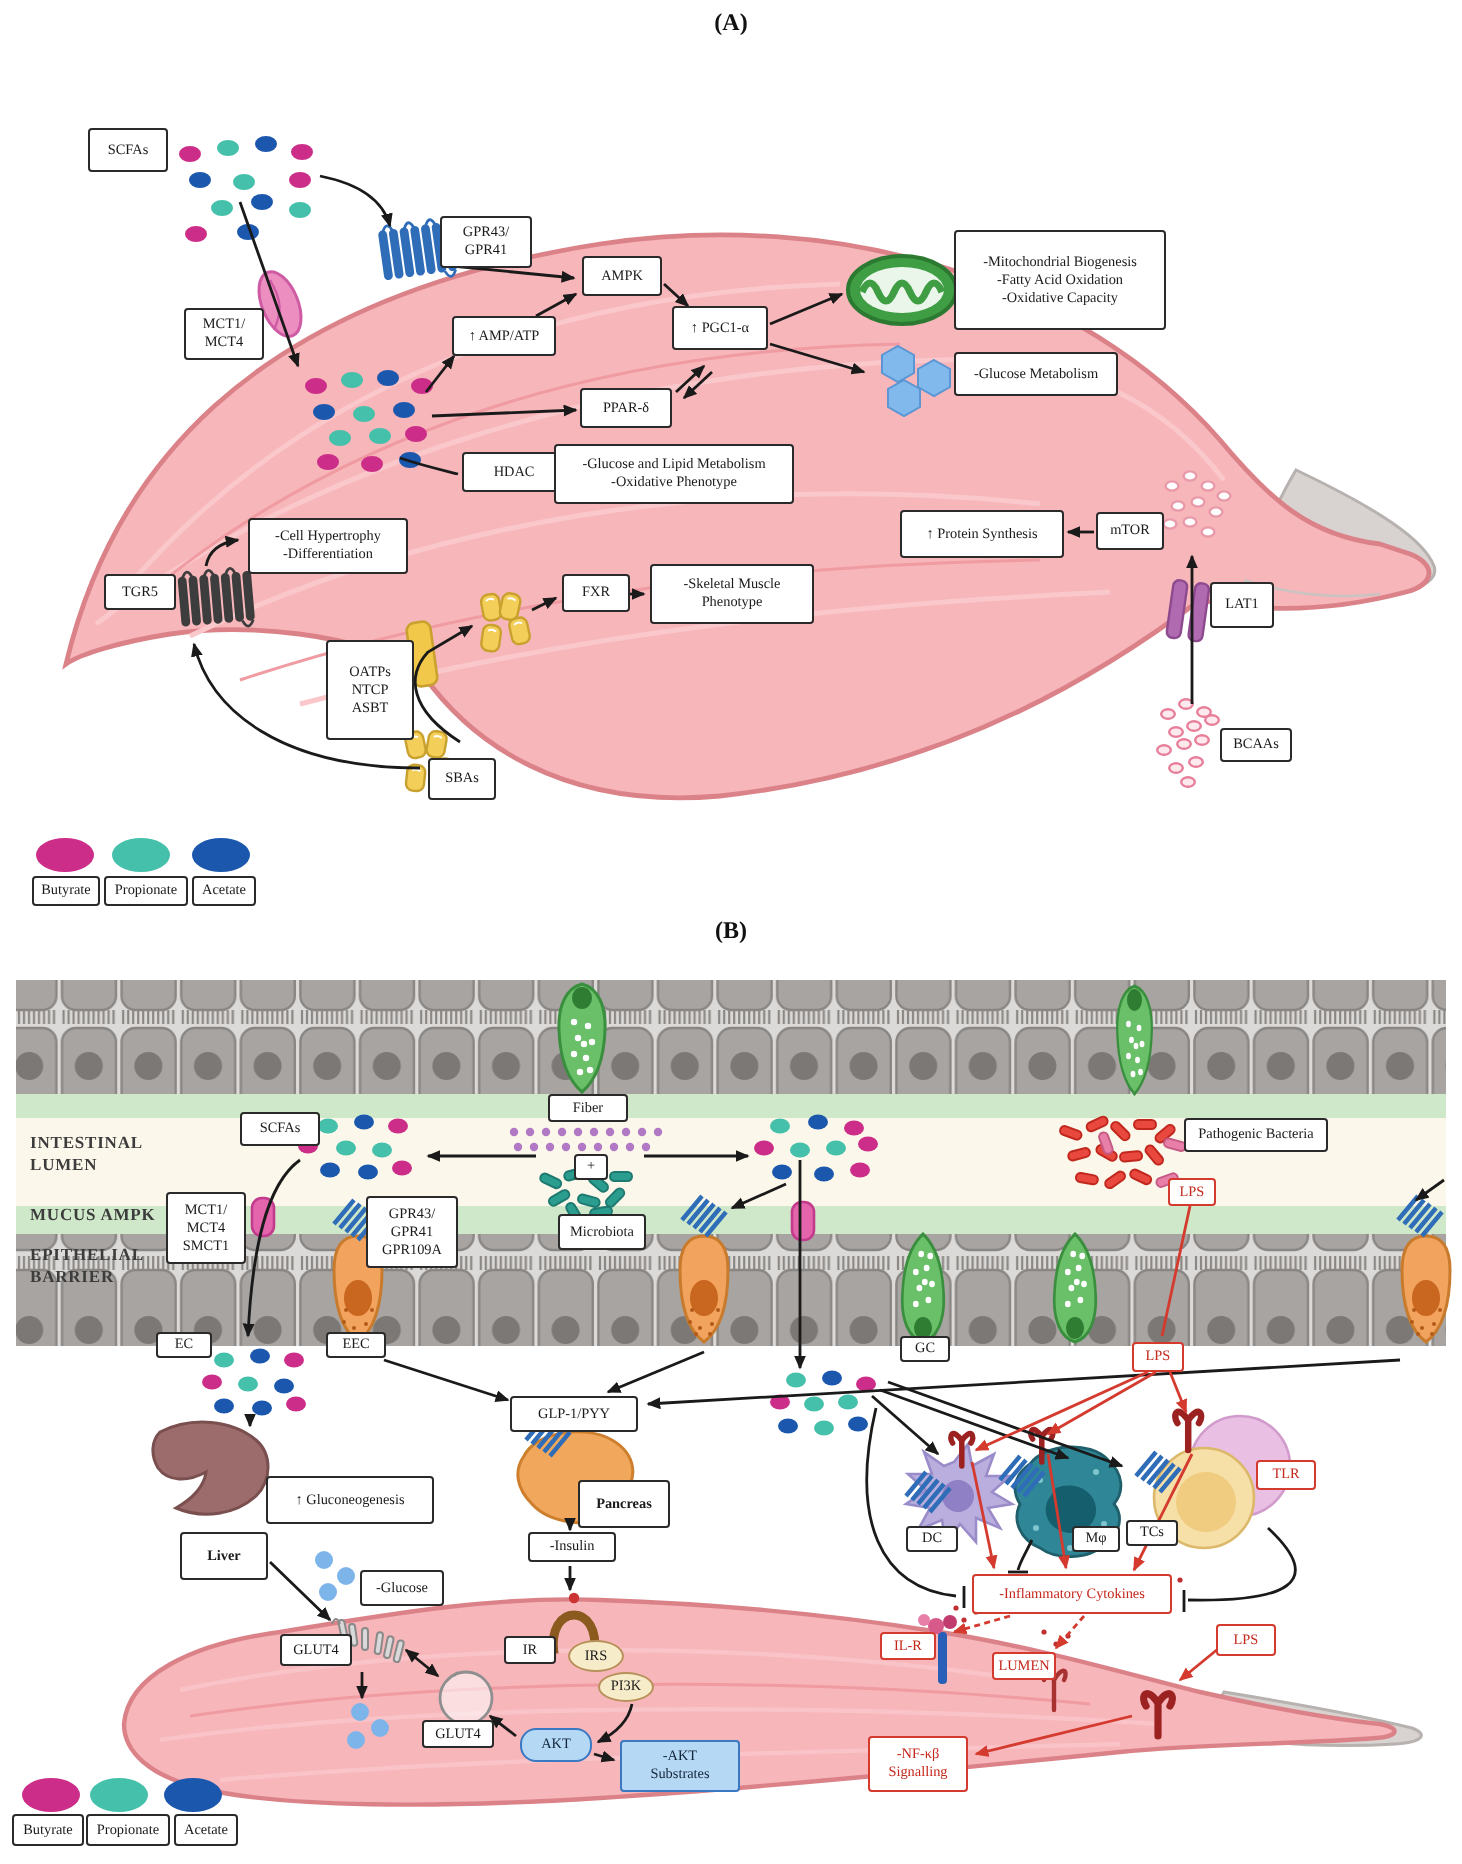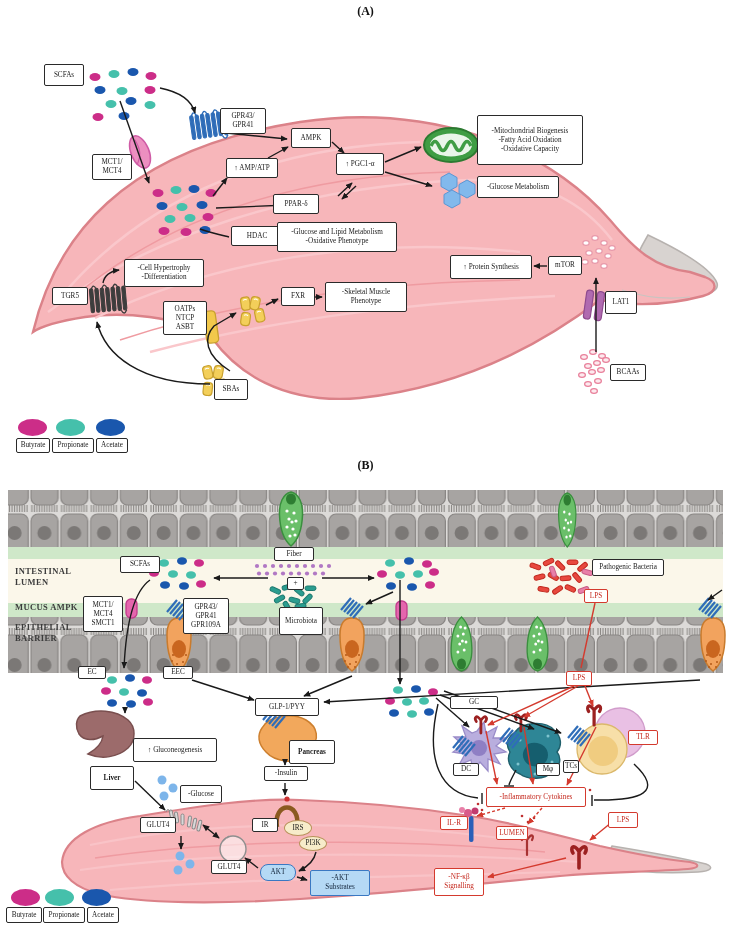--- a/index.html
+++ b/index.html
@@ -501,32 +501,32 @@
   <div class="ttl" style="top:458px">(B)</div>
 
   <div class="bx" style="left:44px;top:64px;width:40px;height:22px">SCFAs</div>
   <div class="bx" style="left:220px;top:108px;width:46px;height:26px">GPR43/
 GPR41</div>
   <div class="bx" style="left:92px;top:154px;width:40px;height:26px">MCT1/
 MCT4</div>
   <div class="bx" style="left:291px;top:128px;width:40px;height:20px">AMPK</div>
   <div class="bx" style="left:226px;top:158px;width:52px;height:20px">↑ AMP/ATP</div>
   <div class="bx" style="left:336px;top:153px;width:48px;height:22px">↑ PGC1-α</div>
-  <div class="bx" style="left:273px;top:194px;width:46px;height:20px">PPAR-δ</div>
+  <div class="bx" style="left:290px;top:194px;width:46px;height:20px">PPAR-δ</div>
   <div class="bx" style="left:231px;top:226px;width:52px;height:20px">HDAC</div>
   <div class="bx" style="left:477px;top:115px;width:106px;height:50px">-Mitochondrial Biogenesis
 -Fatty Acid Oxidation
 -Oxidative Capacity</div>
   <div class="bx" style="left:277px;top:222px;width:120px;height:30px">-Glucose and Lipid Metabolism
 -Oxidative Phenotype</div>
   <div class="bx" style="left:477px;top:176px;width:82px;height:22px">-Glucose Metabolism</div>
   <div class="bx" style="left:124px;top:259px;width:80px;height:28px">-Cell Hypertrophy
 -Differentiation</div>
   <div class="bx" style="left:52px;top:287px;width:36px;height:18px">TGR5</div>
-  <div class="bx" style="left:163px;top:301px;width:44px;height:34px">OATPs
+  <div class="bx" style="left:163px;top:320px;width:44px;height:50px">OATPs
 NTCP
 ASBT</div>
   <div class="bx" style="left:281px;top:287px;width:34px;height:19px">FXR</div>
   <div class="bx" style="left:325px;top:282px;width:82px;height:30px">-Skeletal Muscle
 Phenotype</div>
   <div class="bx" style="left:450px;top:255px;width:82px;height:24px">↑ Protein Synthesis</div>
   <div class="bx" style="left:548px;top:256px;width:34px;height:19px">mTOR</div>
   <div class="bx" style="left:605px;top:291px;width:32px;height:23px">LAT1</div>
   <div class="bx" style="left:610px;top:364px;width:36px;height:17px">BCAAs</div>
   <div class="bx" style="left:214px;top:379px;width:34px;height:21px">SBAs</div>
@@ -540,50 +540,50 @@
 
   <div class="lay" style="left:15px;top:566px">INTESTINAL
 LUMEN</div>
   <div class="lay" style="left:15px;top:602px">MUCUS AMPK</div>
   <div class="lay" style="left:15px;top:622px">EPITHELIAL
 BARRIER</div>
 
   <div class="bx" style="left:120px;top:556px;width:40px;height:17px">SCFAs</div>
   <div class="bx" style="left:274px;top:547px;width:40px;height:14px">Fiber</div>
   <div class="bx" style="left:287px;top:577px;width:17px;height:13px">+</div>
-  <div class="bx" style="left:279px;top:607px;width:44px;height:28px">Microbiota</div>
+  <div class="bx" style="left:279px;top:607px;width:44px;height:18px">Microbiota</div>
   <div class="bx" style="left:592px;top:559px;width:72px;height:17px">Pathogenic Bacteria</div>
   <div class="bx r" style="left:584px;top:589px;width:24px;height:14px">LPS</div>
   <div class="bx" style="left:83px;top:596px;width:40px;height:36px">MCT1/
 MCT4
 SMCT1</div>
   <div class="bx" style="left:183px;top:598px;width:46px;height:36px">GPR43/
 GPR41
 GPR109A</div>
   <div class="bx" style="left:78px;top:666px;width:28px;height:13px">EC</div>
   <div class="bx" style="left:163px;top:666px;width:30px;height:13px">EEC</div>
-  <div class="bx" style="left:450px;top:696px;width:48px;height:13px">GC</div>
+  <div class="bx" style="left:450px;top:668px;width:25px;height:13px">GC</div>
   <div class="bx r" style="left:566px;top:671px;width:26px;height:15px">LPS</div>
   <div class="bx" style="left:255px;top:698px;width:64px;height:18px">GLP-1/PYY</div>
   <div class="bx" style="left:133px;top:738px;width:84px;height:24px">↑ Gluconeogenesis</div>
   <div class="bx b" style="left:90px;top:766px;width:44px;height:24px">Liver</div>
   <div class="bx" style="left:180px;top:785px;width:42px;height:18px">-Glucose</div>
   <div class="bx" style="left:140px;top:817px;width:36px;height:16px">GLUT4</div>
   <div class="bx" style="left:211px;top:860px;width:36px;height:14px">GLUT4</div>
   <div class="bx b" style="left:289px;top:740px;width:46px;height:24px">Pancreas</div>
   <div class="bx" style="left:264px;top:766px;width:44px;height:15px">-Insulin</div>
   <div class="bx" style="left:252px;top:818px;width:26px;height:14px">IR</div>
   <div class="bx tan" style="left:284px;top:820px;width:28px;height:16px">IRS</div>
   <div class="bx tan" style="left:299px;top:836px;width:28px;height:15px">PI3K</div>
   <div class="bx akt" style="left:260px;top:864px;width:36px;height:17px">AKT</div>
   <div class="bx blu" style="left:310px;top:870px;width:60px;height:26px">-AKT
 Substrates</div>
   <div class="bx" style="left:453px;top:763px;width:26px;height:13px">DC</div>
   <div class="bx" style="left:536px;top:763px;width:24px;height:13px">Mφ</div>
-  <div class="bx" style="left:563px;top:760px;width:16px;height:13px">TCs</div>
+  <div class="bx" style="left:563px;top:760px;width:26px;height:13px">TCs</div>
   <div class="bx r" style="left:628px;top:730px;width:30px;height:15px">TLR</div>
   <div class="bx r" style="left:486px;top:787px;width:100px;height:20px">-Inflammatory Cytokines</div>
   <div class="bx r" style="left:440px;top:816px;width:28px;height:14px">IL-R</div>
   <div class="bx r" style="left:496px;top:826px;width:32px;height:14px">LUMEN</div>
   <div class="bx r" style="left:608px;top:812px;width:30px;height:16px">LPS</div>
   <div class="bx r" style="left:434px;top:868px;width:50px;height:28px">-NF-κβ
 Signalling</div>
 
   <div class="lgv l0" style="left:11px;top:889px"></div>
   <div class="lgv l1" style="left:45px;top:889px"></div>

